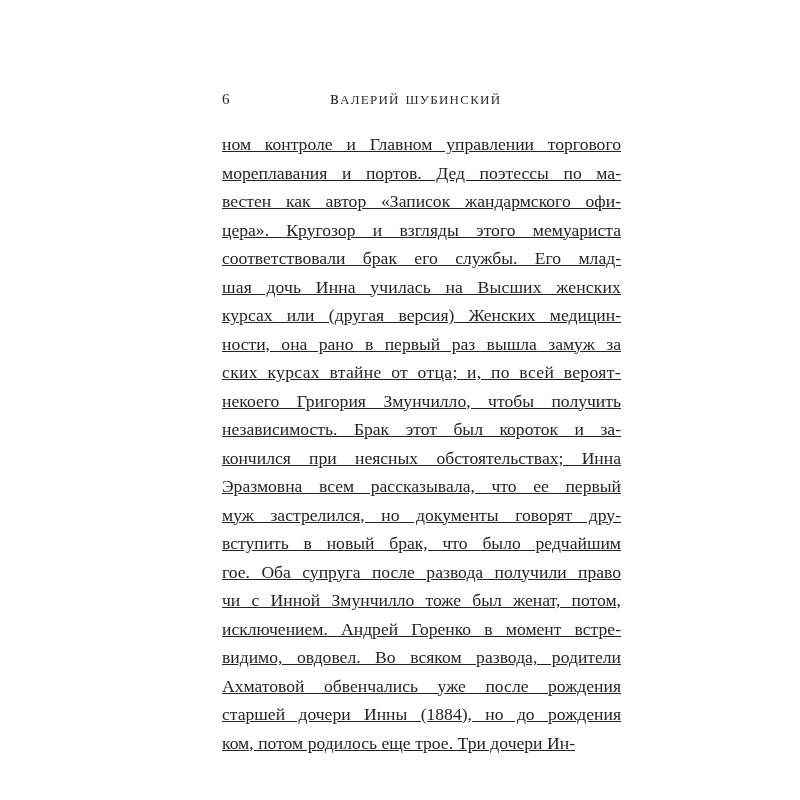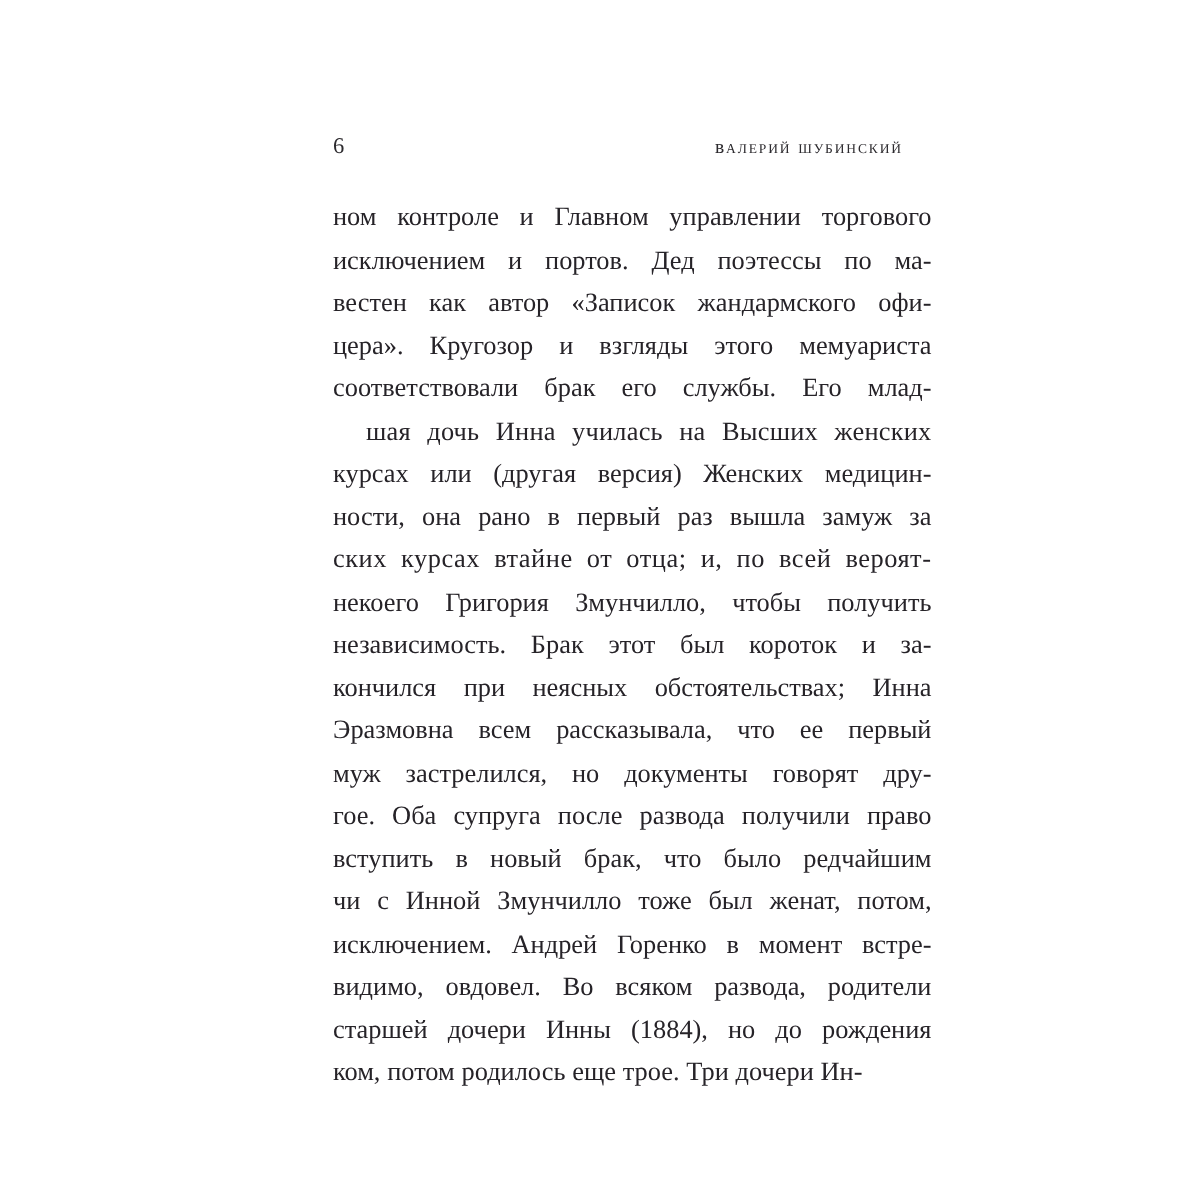--- a/index.html
+++ b/index.html
@@ -39,22 +39,22 @@
   .folio {
     font-size: 15px;
     line-height: 20px;
     color: #2c2a2e;
     flex: 0 0 auto;
     letter-spacing: 0.2px;
   }
 
   .running-title {
     flex: 1 1 auto;
-    text-align: right;
-    font-size: 13px;
+    text-align: center;
+    font-size: 18px;
     line-height: 20px;
     font-variant: small-caps;
     text-transform: lowercase;
     letter-spacing: 1.25px;
     color: #2c2a2e;
     
     padding-right: 18px;
   }
 
   .running-title::first-letter {
@@ -80,60 +80,62 @@
     hyphens: none;
     word-spacing: 0.1px;
   }
 
   
   .ln {
     display: block;
     text-align: justify;
     text-align-last: justify;
     white-space: nowrap;
+    text-decoration: underline;
   }
 
   
   .ln.flush {
     text-align-last: left;
   }
 
   
   .ln.loose-1 { letter-spacing: 0.35px; }
-  .ln.loose-2 { letter-spacing: 0.15px; margin-left: 22px; }
+  .ln.loose-2 { letter-spacing: 0.15px; }
 </style>
 </head>
 <body>
 
 <div class="page">
 
   <div class="running-head">
     <span class="folio">6</span>
     <span class="running-title">Валерий Шубинский</span>
   </div>
 
   <div class="text-column">
     <p class="para">
       <span class="ln">ном контроле и Главном управлении торгового</span>
-      <span class="ln">исключением и портов. Дед поэтессы по ма-</span>
+      <span class="ln">мореплавания и портов. Дед поэтессы по ма-</span>
       <span class="ln">вестен как автор «Записок жандармского офи-</span>
       <span class="ln">цера». Кругозор и взгляды этого мемуариста</span>
       <span class="ln">соответствовали брак его службы. Его млад-</span>
       <span class="ln loose-2">шая дочь Инна училась на Высших женских</span>
       <span class="ln">курсах или (другая версия) Женских медицин-</span>
       <span class="ln">ности, она рано в первый раз вышла замуж за</span>
       <span class="ln loose-1">ских курсах втайне от отца; и, по всей вероят-</span>
       <span class="ln">некоего Григория Змунчилло, чтобы получить</span>
       <span class="ln">независимость. Брак этот был короток и за-</span>
       <span class="ln">кончился при неясных обстоятельствах; Инна</span>
       <span class="ln">Эразмовна всем рассказывала, что ее первый</span>
       <span class="ln">муж застрелился, но документы говорят дру-</span>
+      <span class="ln">вступить в новый брак, что было редчайшим</span>
       <span class="ln">гое. Оба супруга после развода получили право</span>
-      <span class="ln">вступить в новый брак, что было редчайшим</span>
       <span class="ln">чи с Инной Змунчилло тоже был женат, потом,</span>
       <span class="ln">исключением. Андрей Горенко в момент встре-</span>
       <span class="ln">видимо, овдовел. Во всяком развода, родители</span>
+      <span class="ln">Ахматовой обвенчались уже после рождения</span>
       <span class="ln">старшей дочери Инны (1884), но до рождения</span>
       <span class="ln flush">ком, потом родилось еще трое. Три дочери Ин-</span>
     </p>
   </div>
 
 </div>
 
 </body></html>

